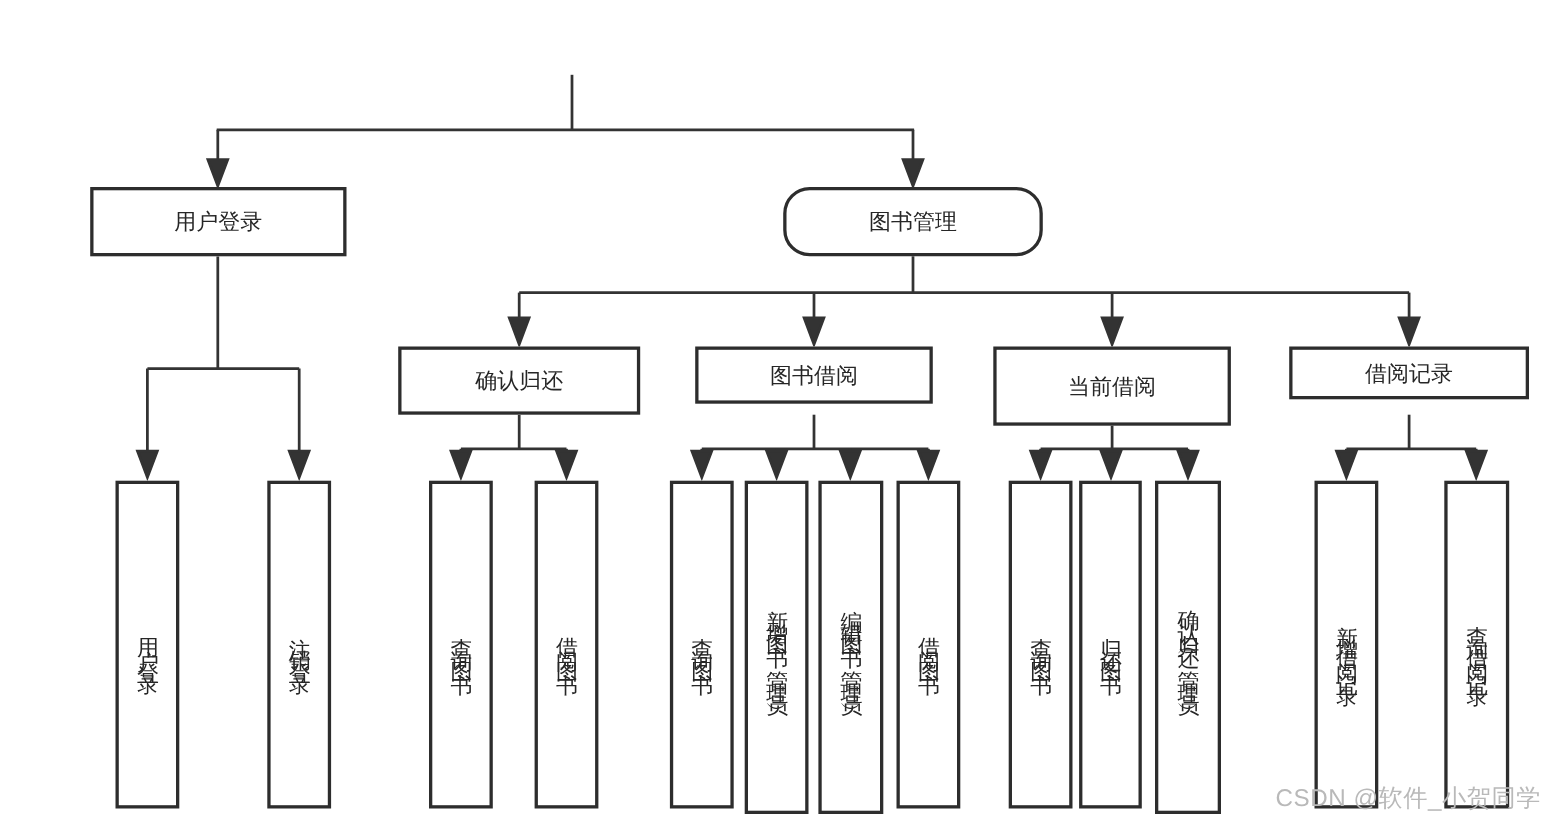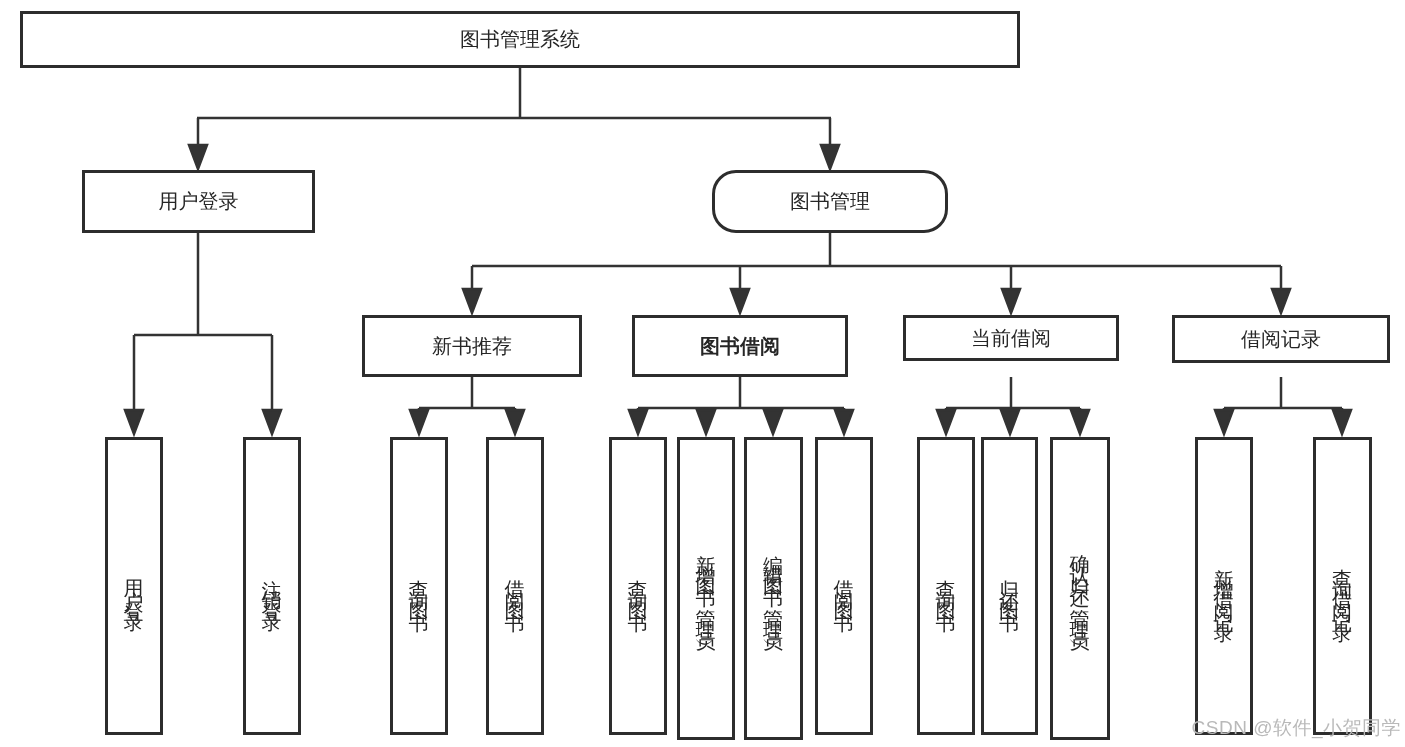--- a/index.html
+++ b/index.html
@@ -18,36 +18,36 @@
     writing-mode:vertical-rl; text-orientation:mixed;
     letter-spacing:11px; line-height:1; font-size:20px; color:#262626;
   }
   
   .n-root  { left:20px;  top:11px;  width:1000px; height:57px; }
   
   .n-login { left:82px;  top:170px; width:233px;  height:63px; }
   .n-mgmt  { left:712px; top:170px; width:236px;  height:63px;border-radius:24px; }
   
   .n-new   { left:362px;  top:315px; width:220px; height:62px; }
-  .n-bor   { left:632px;  top:315px; width:216px; height:62px;font-weight:bold; }
-  .n-cur   { left:903px;  top:315px; width:216px; height:46px; }
+  .n-bor   { left:632px;  top:315px; width:216px; height:52px; }
+  .n-cur   { left:903px;  top:315px; width:216px; height:72px; }
   .n-rec   { left:1172px; top:315px; width:218px; height:48px; }
   
   .lf { top:437px; width:58px; height:298px; }
   .lf-tall { height:303px; }
   .l1  { left:105px; }  .l2  { left:243px; }
   .l3  { left:390px; }  .l4  { left:486px; }
   .l5  { left:609px; }  .l6  { left:677px; }
   .l7  { left:744px; width:59px; } .l8 { left:815px; }
   .l9  { left:917px; }  .l10 { left:981px; width:57px; }
   .l11 { left:1050px; width:60px; }
   .l12 { left:1195px; } .l13 { left:1313px; width:59px; }
   .watermark {
     position:absolute; right:4px; bottom:6px; z-index:3;
-    font-size:19px; color:#b9b9b9; letter-spacing:0.5px;
+    font-size:22px; color:#b9b9b9; letter-spacing:0.5px;
   }
 </style>
 </head>
 <body>
 
 <div id="stage">
 
   <svg id="connectors" width="1405" height="747" viewBox="0 0 1405 747">
     <g stroke="#333333" stroke-width="2.5" fill="#333333">
 
@@ -105,33 +105,30 @@
 
       <line x1="1281" y1="377" x2="1281" y2="408"></line>
       <line x1="1224" y1="408" x2="1342" y2="408"></line>
       <line x1="1224" y1="408" x2="1224" y2="420"></line>
       <polygon points="1215,410 1233,410 1224,434"></polygon>
       <line x1="1342" y1="408" x2="1342" y2="420"></line>
       <polygon points="1333,410 1351,410 1342,434"></polygon>
     </g>
   </svg>
 
-  <div class="node n-root">
-    <span>图书管理系统</span>
-  </div>
 
   <div class="node n-login">
     <span>用户登录</span>
   </div>
   <div class="node n-mgmt">
     <span>图书管理</span>
   </div>
 
   <div class="node n-new">
-    <span>新书推荐</span>
+    <span>确认归还</span>
   </div>
   <div class="node n-bor">
     <span>图书借阅</span>
   </div>
   <div class="node n-cur">
     <span>当前借阅</span>
   </div>
   <div class="node n-rec">
     <span>借阅记录</span>
   </div>

